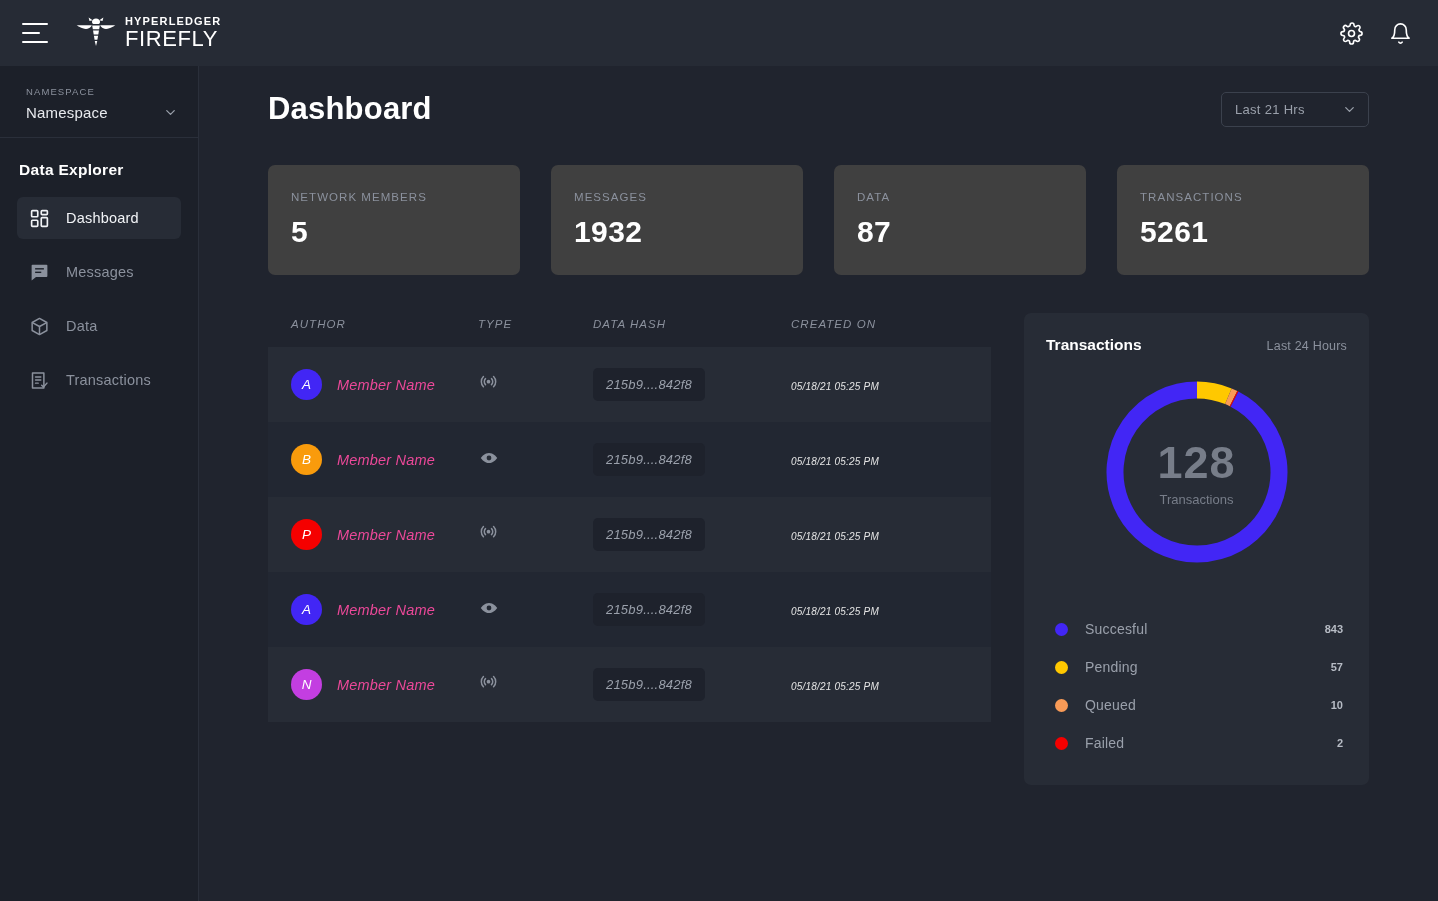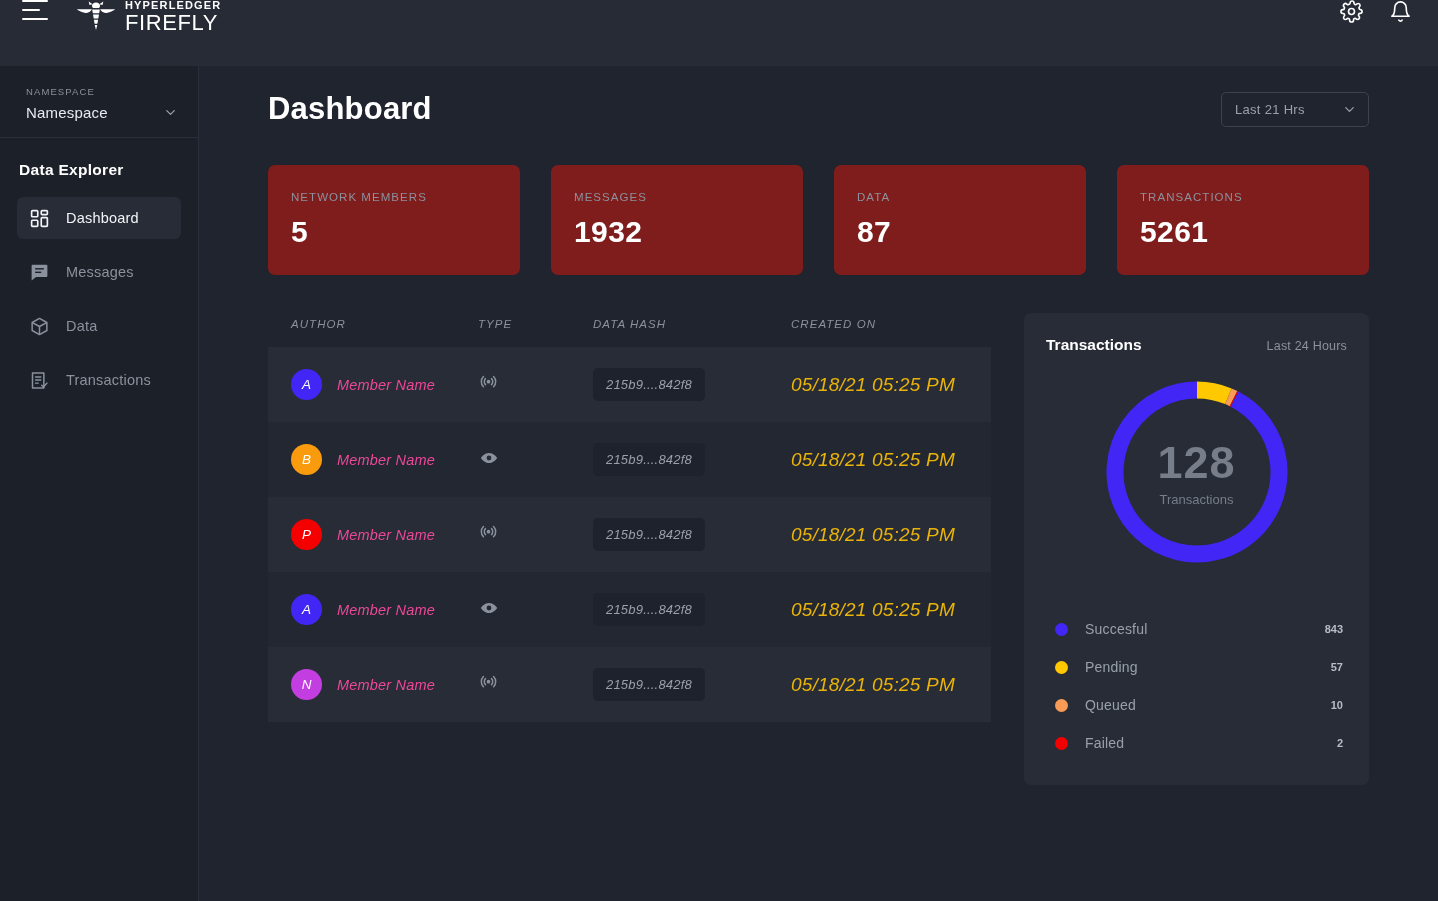--- a/index.html
+++ b/index.html
@@ -20,21 +20,21 @@
   }
 
   
   .topbar {
     position: absolute;
     top: 0; left: 0;
     width: 1438px;
     height: 66px;
     background: #262b35;
     display: flex;
-    align-items: flex-start;
+    align-items: center;
     z-index: 5;
   }
   .hamburger {
     width: 26px; height: 20px;
     margin-left: 22px;
     display: flex; flex-direction: column; justify-content: space-between;
     cursor: pointer;
   }
   .hamburger span {
     display: block; height: 2px; background: #ffffff; border-radius: 1px;
@@ -136,21 +136,21 @@
 
   
   .stats {
     display: grid;
     grid-template-columns: repeat(4, 1fr);
     gap: 31px;
     margin-top: 35px;
   }
   .stat-card {
     height: 110px;
-    background: #7f1d1d;
+    background: #404040;
     border-radius: 7px;
     padding: 26px 0 0 23px;
   }
   .stat-label {
     font-size: 11.5px; letter-spacing: 1.05px; color: #8b919d;
     text-transform: uppercase;
   }
   .stat-value {
     font-size: 30px; font-weight: bold; color: #ffffff;
     margin-top: 12px; letter-spacing: 0.4px;
@@ -201,21 +201,21 @@
   .author-name {
     margin-left: 15px; font-size: 14.5px; color: #ec4899; letter-spacing: 0.2px;
   }
   .hash-chip {
     display: inline-block;
     background: #1e222c;
     border-radius: 5px;
     padding: 9px 13px;
     font-size: 13px; color: #9aa0ab; letter-spacing: 0.2px;
   }
-  .date-text { font-size: 19px; color: #eab308; letter-spacing: 0.2px; }
+  .date-text { font-size: 10px; color: #e5e5e5; letter-spacing: 0.2px; }
 
   
   .tx-card {
     width: 347px;
     height: 472px;
     background: #272c36;
     border-radius: 7px;
     padding: 23px 22px 0 22px;
   }
   .tx-head {

